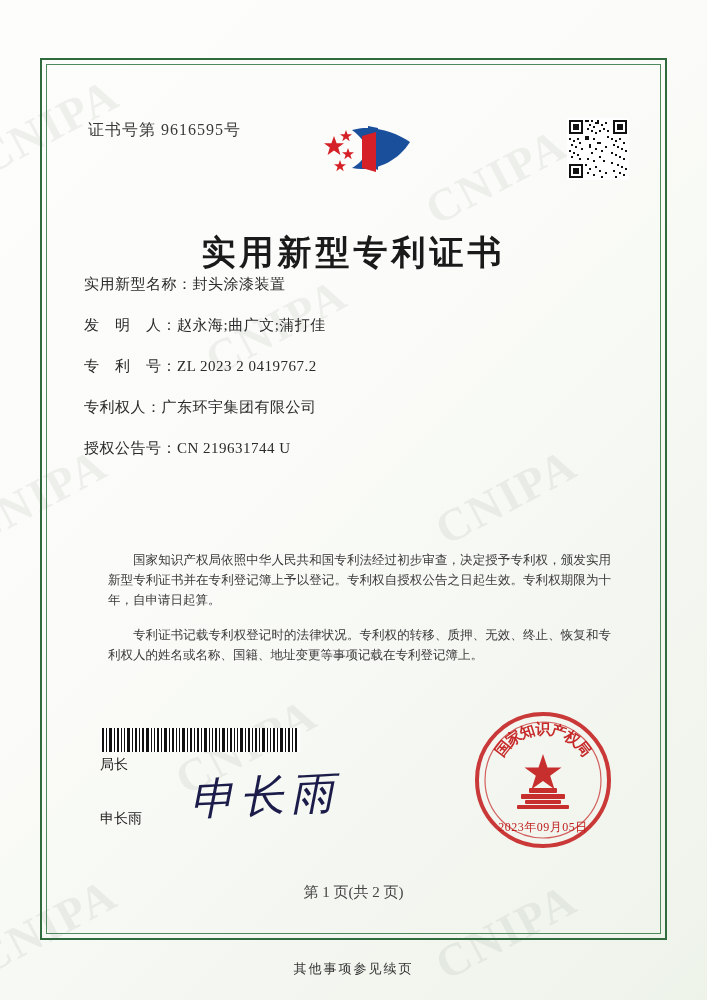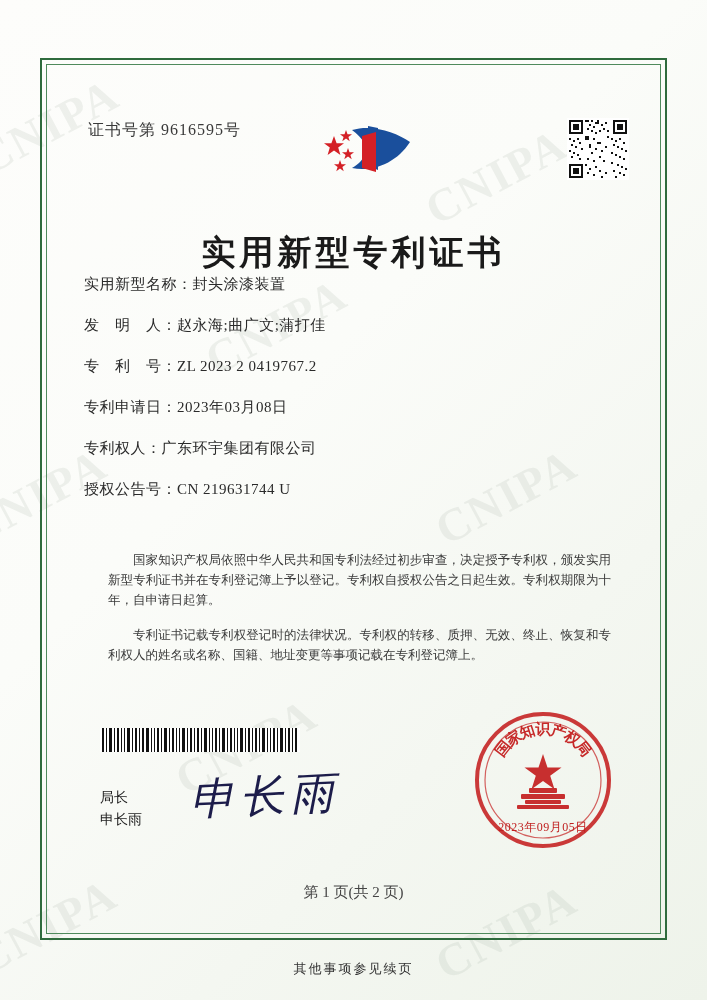--- a/index.html
+++ b/index.html
@@ -115,22 +115,22 @@
     text-indent: 25px;
   }
   .para1 { top: 470px; }
   .para2 { top: 545px; }
 
   
   .barcode { position: absolute; left: 40px; bottom: 168px; width: 200px; height: 24px; }
 
   .signature-block { position: absolute; left: 40px; bottom: 90px; }
   .sig-label {
-    font-family: Liberation Sans, sans-serif;
-    font-size: 14px; color: #222; line-height: 22px;
+    font-family: Liberation Mono, monospace;
+    font-size: 14px; color: #222; line-height: 22px; margin-top: 32px;
   }
   .sig-hand {
     position: absolute; left: 130px; bottom: 94px;
     font-family: "Liberation Serif", serif;
     font-style: italic;
     font-size: 44px;
     color: #1c1c4a;
     letter-spacing: 6px;
     transform: rotate(-3deg);
   }
@@ -299,23 +299,20 @@
       <div class="field">
         <span class="lbl">实用新型名称：</span><span class="val">封头涂漆装置</span>
       </div>
       <div class="field">
         <span class="lbl">发　明　人：</span><span class="val">赵永海;曲广文;蒲打佳</span>
       </div>
       <div class="field">
         <span class="lbl">专　利　号：</span><span class="val">ZL 2023 2 0419767.2</span>
       </div>
       <div class="field">
-        <span class="lbl">专利申请日：</span><span class="val">2023年03月08日</span>
-      </div>
-      <div class="field">
         <span class="lbl">专利权人：</span><span class="val">广东环宇集团有限公司</span>
       </div>
       <div class="field row2">
         <span>
           <span class="lbl">授权公告号：</span><span class="val">CN 219631744 U</span>
         </span>
       </div>
     </div>
 
     <div class="para para2">专利证书记载专利权登记时的法律状况。专利权的转移、质押、无效、终止、恢复和专利权人的姓名或名称、国籍、地址变更等事项记载在专利登记簿上。</div>

